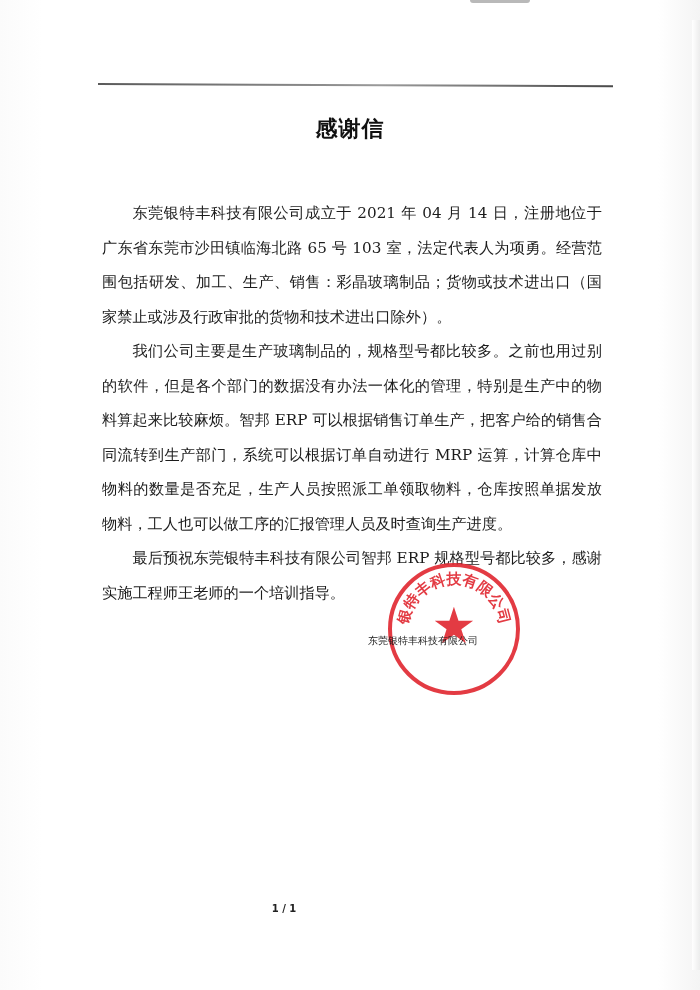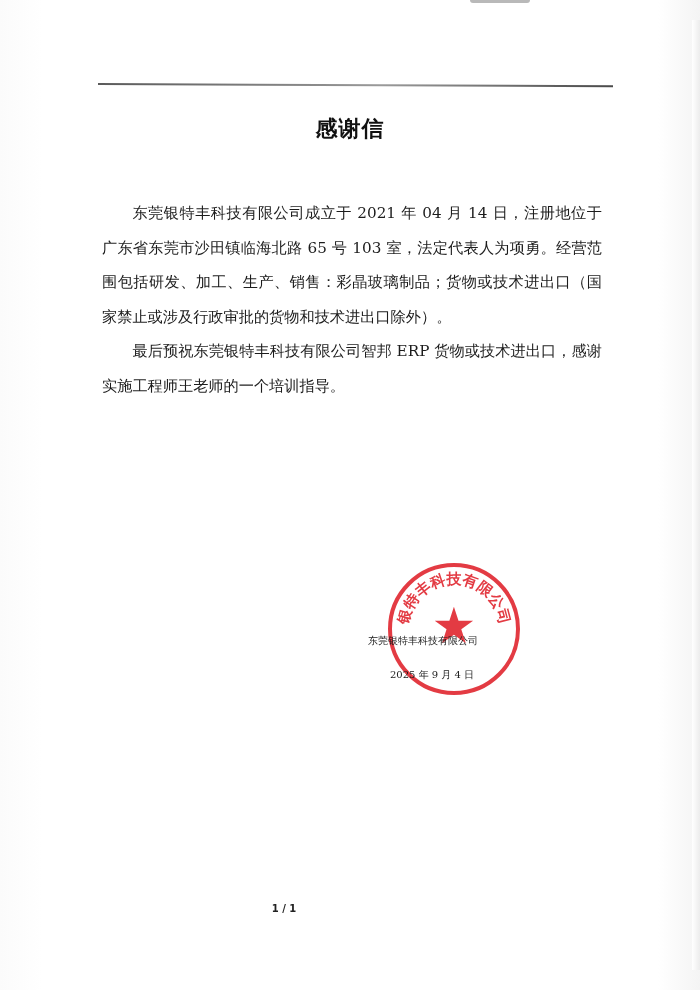--- a/index.html
+++ b/index.html
@@ -118,34 +118,34 @@
 
 <div class="page">
   <div class="top-shadow"></div>
   <div class="right-edge"></div>
   <div class="header-rule"></div>
 
   <div class="title">感谢信</div>
 
   <div class="body-text">
     <p>东莞银特丰科技有限公司成立于 2021 年 04 月 14 日，注册地位于广东省东莞市沙田镇临海北路 65 号 103 室，法定代表人为项勇。经营范围包括研发、加工、生产、销售：彩晶玻璃制品；货物或技术进出口（国家禁止或涉及行政审批的货物和技术进出口除外）。</p>
-    <p>最后预祝东莞银特丰科技有限公司智邦 ERP 货物或技术进出口，感谢实施工程师王老师的一个培训指导。</p>
+    <p>我们公司主要是生产玻璃制品的，规格型号都比较多。之前也用过别的软件，但是各个部门的数据没有办法一体化的管理，特别是生产中的物料算起来比较麻烦。智邦 ERP 可以根据销售订单生产，把客户给的销售合同流转到生产部门，系统可以根据订单自动进行 MRP 运算，计算仓库中物料的数量是否充足，生产人员按照派工单领取物料，仓库按照单据发放物料，工人也可以做工序的汇报管理人员及时查询生产进度。</p>
+    <p>最后预祝东莞银特丰科技有限公司智邦 ERP 规格型号都比较多，感谢实施工程师王老师的一个培训指导。</p>
   </div>
 
   <div class="seal">
     <svg width="132" height="132" viewBox="0 0 132 132">
       <defs>
         <path id="sealArc" d="M 22 80 A 46 46 0 1 1 110 80" fill="none"></path>
       </defs>
       <text font-size="15" fill="#e0262f" font-family="DejaVu Sans, sans-serif" font-weight="bold">
         <textPath href="#sealArc" startOffset="50%" text-anchor="middle">银特丰科技有限公司</textPath>
       </text>
     </svg>
     <div class="seal-star">★</div>
   </div>
 
   <div class="signature">
     <div>东莞银特丰科技有限公司</div>
-    <div class="date">2025 年 9 月 4 日</div>
   </div>
 
   <div class="page-number">1 / 1</div>
 </div>
 
 </body></html>

